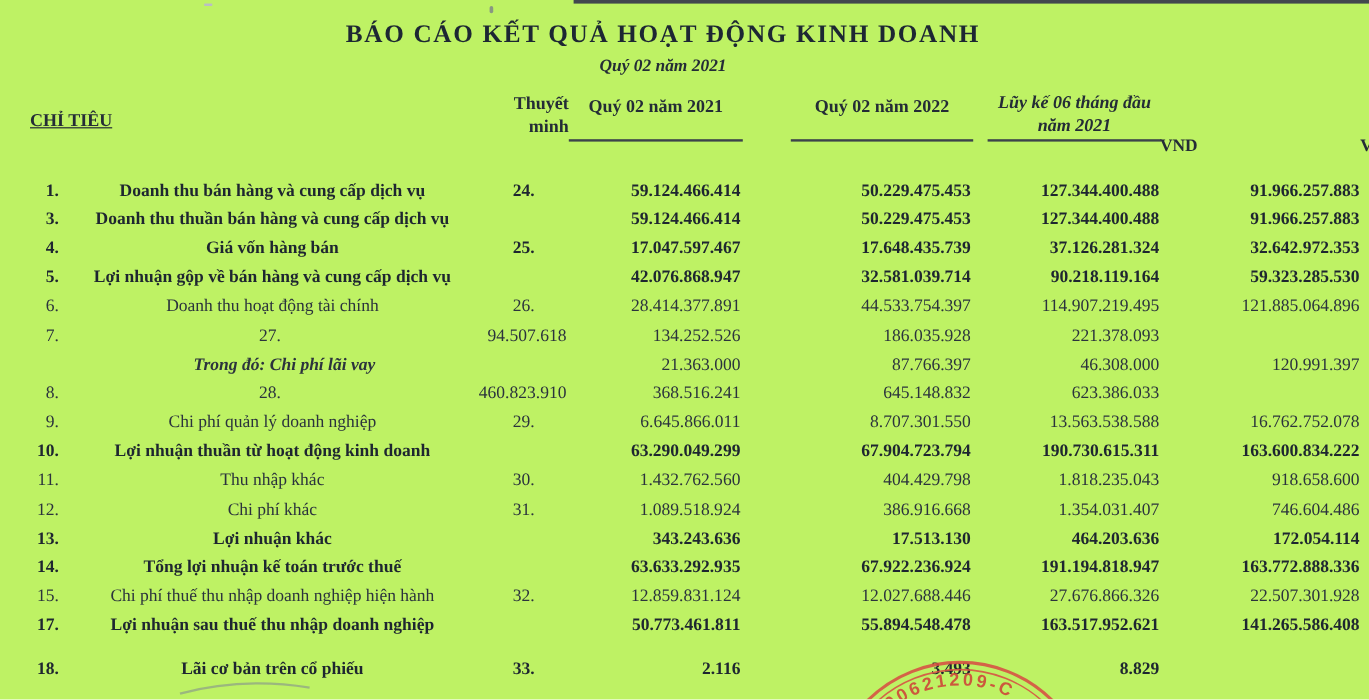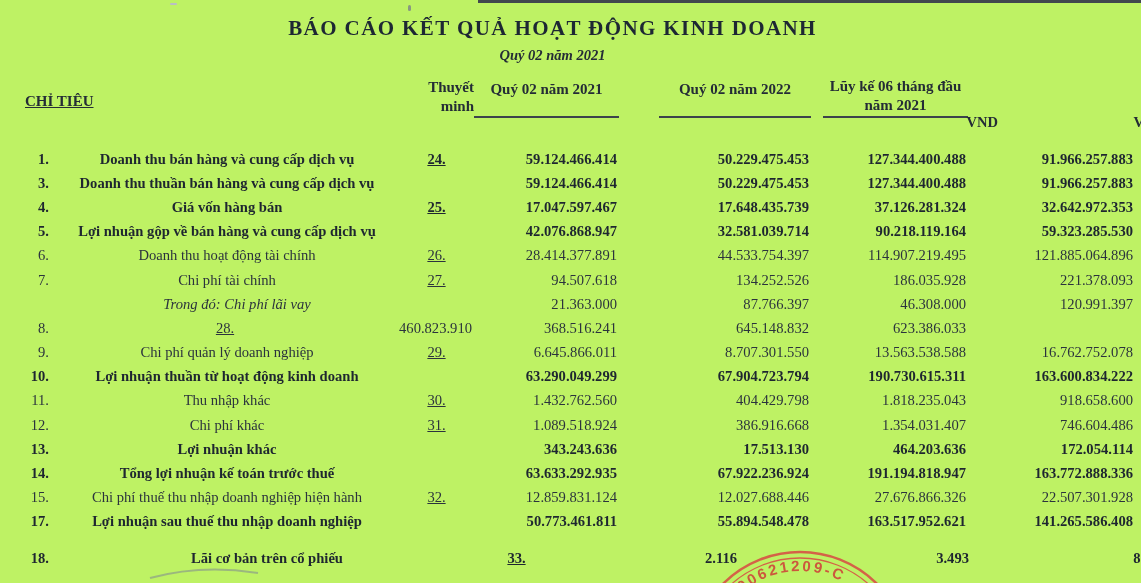--- a/index.html
+++ b/index.html
@@ -34,35 +34,35 @@
   }
 
   .thead{position:absolute;top:76px;left:0;height:42px;font-weight:700;font-size:15px;color:#242c36;}
   .thead .criteria{grid-column:1 / span 2;align-self:center;padding-top:8px;text-decoration:underline;}
   .th-notes{text-align:right;line-height:19px;padding-top:2px;}
   .th-col{position:relative;text-align:center;line-height:19px;}
   .th-col .inner{height:42px;box-sizing:border-box;border-bottom:2px solid #3c434b;}
   .th-col .one-line{padding-top:4px;}
   .th-col .two-line{padding-top:1px;}
   .inset-40{margin-left:40px;}
-  .inset-12{margin-left:12px;}
+  .inset-12{margin-left:12px;font-style:italic;}
   .inset-22{margin-left:22px;}
 
   .vnd-row{position:absolute;top:114px;left:0;font-weight:700;font-size:14.5px;color:#242c36;margin-left:32px;}
   .vnd-cell{text-align:right;padding-right:2px;}
 
   .rows{position:absolute;top:147px;left:0;}
   .row{height:24.2px;align-items:center;font-size:14.6px;}
-  .row:last-child{margin-top:12px;gap:40px;}
+  .row:last-child{margin-top:12px;}
   .row .num{text-align:right;padding-right:2px;}
   .row .label{padding-left:4px;white-space:nowrap;text-align:center;}
-  .row .note{text-align:center;text-decoration:underline;}
+  .row .note{text-align:center;}
   .row .val{text-align:right;padding-right:2px;white-space:nowrap;}
   .row.bold{font-weight:700;color:#1e2630;}
-  .row .label.italic{font-style:italic;padding-left:24px;}
+  .row .label.italic{font-style:italic;padding-left:24px;font-weight:bold;}
 
   .pen-mark{position:absolute;left:140px;top:560px;}
   .stamp{position:absolute;left:700px;top:546px;}
   .stamp text{
     font-family:"Liberation Sans", sans-serif;
     font-weight:700;font-size:15px;letter-spacing:2.5px;
   }
 </style>
 </head>
 <body>
@@ -147,21 +147,20 @@
         <span class="num">6.</span>
         <span class="label">Doanh thu hoạt động tài chính</span>
         <span class="note">26.</span>
         <span class="val">28.414.377.891</span>
         <span class="val">44.533.754.397</span>
         <span class="val">114.907.219.495</span>
         <span class="val">121.885.064.896</span>
       </div>
       <div class="row grid">
         <span class="num">7.</span>
-        <span class="label">Chi phí tài chính</span>
         <span class="note">27.</span>
         <span class="val">94.507.618</span>
         <span class="val">134.252.526</span>
         <span class="val">186.035.928</span>
         <span class="val">221.378.093</span>
       </div>
       <div class="row grid">
         <span class="num"></span>
         <span class="label italic">Trong đó: Chi phí lãi vay</span>
         <span class="note"></span>

